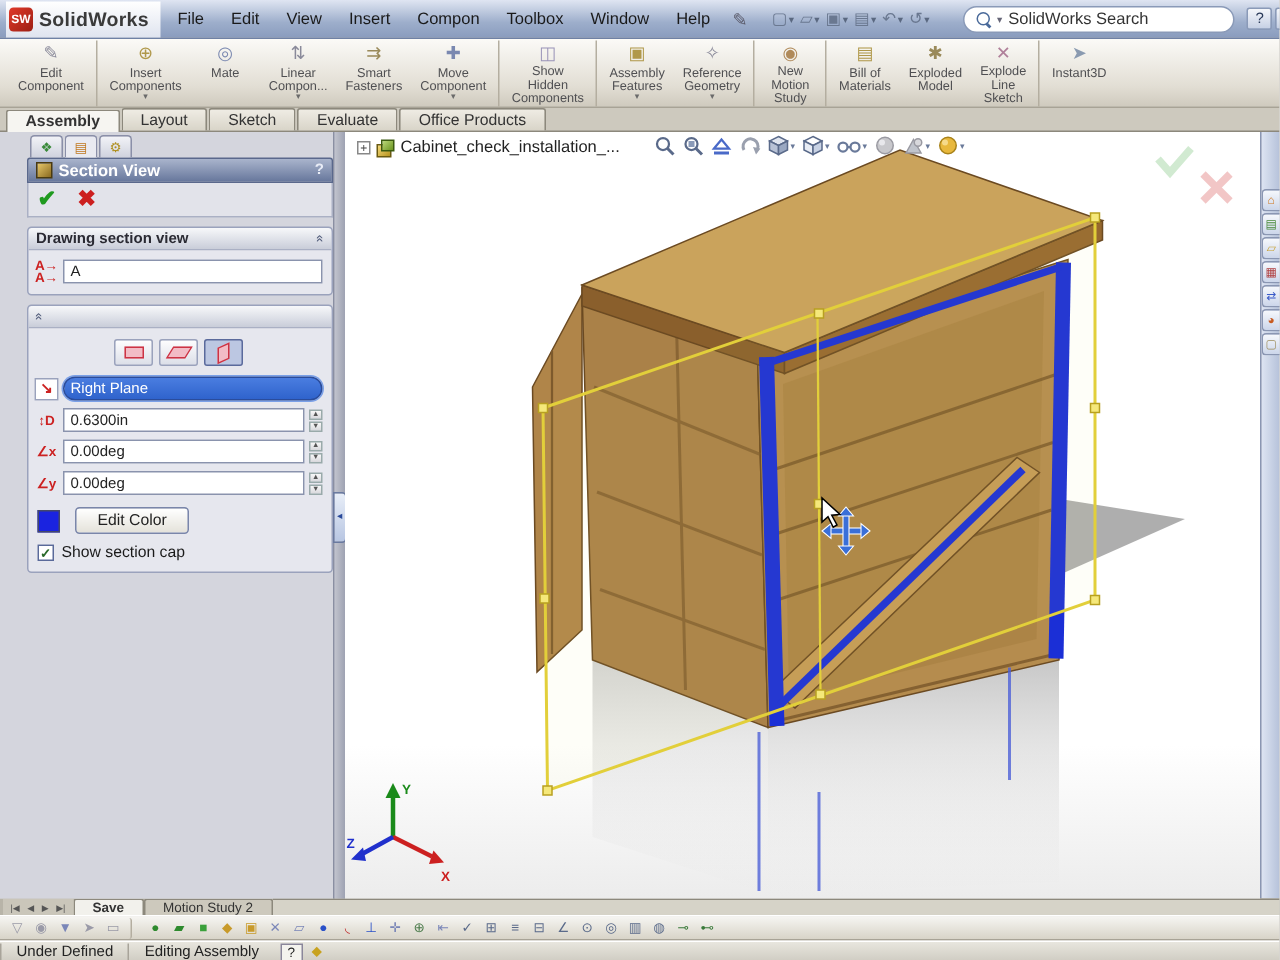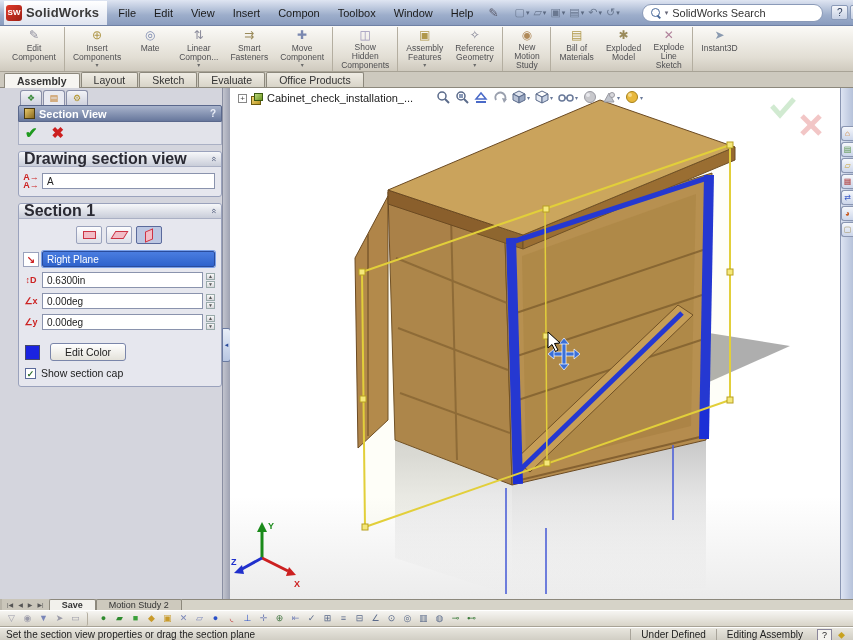--- a/index.html
+++ b/index.html
@@ -51,37 +51,37 @@
   .ptab.active { background:#e9eaf1; }
   .pm-header { height:17px; background:linear-gradient(#a9b4cc,#67779c); border:1px solid #5a688c; display:flex; align-items:center; padding:0 5px; gap:4px; border-radius:2px 2px 0 0; }
   .pm-header .t { color:#fff; font-weight:bold; font-size:11px; flex:1; }
   .pm-header .h { color:#e8ecf6; font-size:10px; font-weight:bold; }
   .pm-hicon { width:11px; height:11px; background:linear-gradient(135deg,#e8c86a,#8a6a20); border:1px solid #4a3a10; }
   .pm-actions { display:flex; gap:14px; padding:4px 6px; background:#e2e3ea; border:1px solid #aab0c4; border-top:none; }
   .pm-ok { color:#1f9a1f; font-size:15px; font-weight:bold; line-height:14px; }
   .pm-cancel { color:#cc1f1f; font-size:15px; font-weight:bold; line-height:14px; }
   .group { margin-top:6px; border:1px solid #9aa2bc; border-radius:3px; background:#e6e7ee; }
   .group-hd { height:15px; display:flex; align-items:center; background:linear-gradient(#f7f8fa,#c9cdd9); border-bottom:1px solid #aab0c4; padding:0 5px; gap:5px; border-radius:3px 3px 0 0; }
-  .group-hd .gt { font-size:16px; font-weight:bold; color:#2a2a33; flex:1; }
+  .group-hd .gt { font-size:10px; font-weight:bold; color:#2a2a33; flex:1; }
   .chev { font-size:9px; color:#55607e; transform:rotate(90deg); display:inline-block; }
   .chev.down { transform:rotate(-90deg); }
   .group-bd { padding:6px 6px 7px 4px; }
   .row { display:flex; align-items:center; margin-bottom:5px; gap:3px; }
   .ficon { width:16px; font-size:9px; color:#cc2222; font-weight:bold; text-align:center; flex:0 0 auto; line-height:8px; }
   .tfield { flex:1; background:#fff; border:1px solid #8a93ad; height:16px; font-size:10px; padding:1px 4px; color:#222; display:flex; align-items:center; }
-  .tfield.sel { background:linear-gradient(#4a7de0,#2f63cc); border:1px solid #2a4c9c; color:#fff; border-radius:2px; box-shadow:0 0 0 1px #7aa0e8; }
+  .tfield.sel { background:linear-gradient(#4a7de0,#2f63cc); border:1px solid #2a4c9c; color:#fff; border-radius:8px; box-shadow:0 0 0 1px #7aa0e8; }
   .spin { width:9px; display:flex; flex-direction:column; gap:1px; flex:0 0 auto; }
   .spin b { font-size:5px; line-height:5px; color:#555; text-align:center; background:linear-gradient(#f8f8f8,#d8d8dc); border:1px solid #9aa; }
   .plane-btns { display:flex; gap:4px; justify-content:center; margin:1px 0 7px 0; }
   .plane-btn { width:26px; height:18px; border:1px solid #9aa2bc; background:linear-gradient(#fdfdfe,#dcdfe8); display:flex; align-items:center; justify-content:center; border-radius:2px; }
   .plane-btn.pressed { background:#bcc7e2; border:1px solid #5a6a9c; }
   .shape-rect { width:13px; height:8px; border:1.5px solid #cc3344; background:#f2bcc6; }
   .shape-par { width:13px; height:8px; border:1.5px solid #cc3344; background:#f2bcc6; transform:skewX(-32deg); }
   .shape-rpl { width:8px; height:11px; border:1.5px solid #cc3344; background:#f2bcc6; transform:skewY(-24deg); }
-  .swatch-row { display:flex; align-items:center; gap:10px; margin:13px 0 6px 2px; }
+  .swatch-row { display:flex; align-items:center; gap:10px; margin:8px 0 6px 2px; }
   .swatch { width:15px; height:15px; border:1px solid #44486a; }
   .btn { font-size:10.5px; color:#222; background:linear-gradient(#ffffff,#e4e2da); border:1px solid #7a86aa; border-radius:3px; padding:2px 14px; }
   .cb-row { display:flex; align-items:center; gap:5px; margin-left:2px; }
   .cb { width:11px; height:11px; background:#fff; border:1px solid #5a6a9a; font-size:9px; line-height:10px; text-align:center; color:#2a6a2a; font-weight:bold; }
   .cb-lbl { font-size:10.5px; color:#1a1a1a; }
   .save-wrap { display:flex; justify-content:center; margin-top:24px; }
   .save-btn { padding:2px 26px; font-weight:bold; }
 
   
   .splitter { width:8px; flex:0 0 auto; background:linear-gradient(90deg,#c2c4ce,#9ea2b2); border-left:1px solid #8a8fa2; position:relative; }
@@ -311,21 +311,20 @@
       <div class="group-bd">
         <div class="row" style="margin-bottom:0;">
           <span class="ficon">A→<br>A→</span>
           <span class="tfield">A</span>
         </div>
       </div>
     </div>
 
     <div class="group">
       <div class="group-hd">
-        <span class="gt">Section 1</span>
         <span class="chev">«</span>
       </div>
       <div class="group-bd">
         <div class="plane-btns">
           <span class="plane-btn">
               <span class="shape-rect"></span>
             </span>
           <span class="plane-btn">
               <span class="shape-par"></span>
             </span>
@@ -620,18 +619,17 @@
     <span class="fbtn" style="color: rgb(90, 106, 138);">∠</span>
     <span class="fbtn" style="color: rgb(90, 106, 138);">⊙</span>
     <span class="fbtn" style="color: rgb(90, 106, 138);">◎</span>
     <span class="fbtn" style="color: rgb(90, 106, 138);">▥</span>
     <span class="fbtn" style="color: rgb(90, 106, 138);">◍</span>
     <span class="fbtn" style="color: rgb(58, 122, 58);">⊸</span>
     <span class="fbtn" style="color: rgb(58, 122, 58);">⊷</span>
   </div>
 
 <div class="statusbar">
-  <span class="sb-msg">Set the section view properties or drag the section plane</span>
   <span class="sb-cell">Under Defined</span>
   <span class="sb-cell">Editing Assembly</span>
   <span class="sb-help">?</span>
   <span class="sb-note">⬥</span>
 </div>
 
 </body></html>

